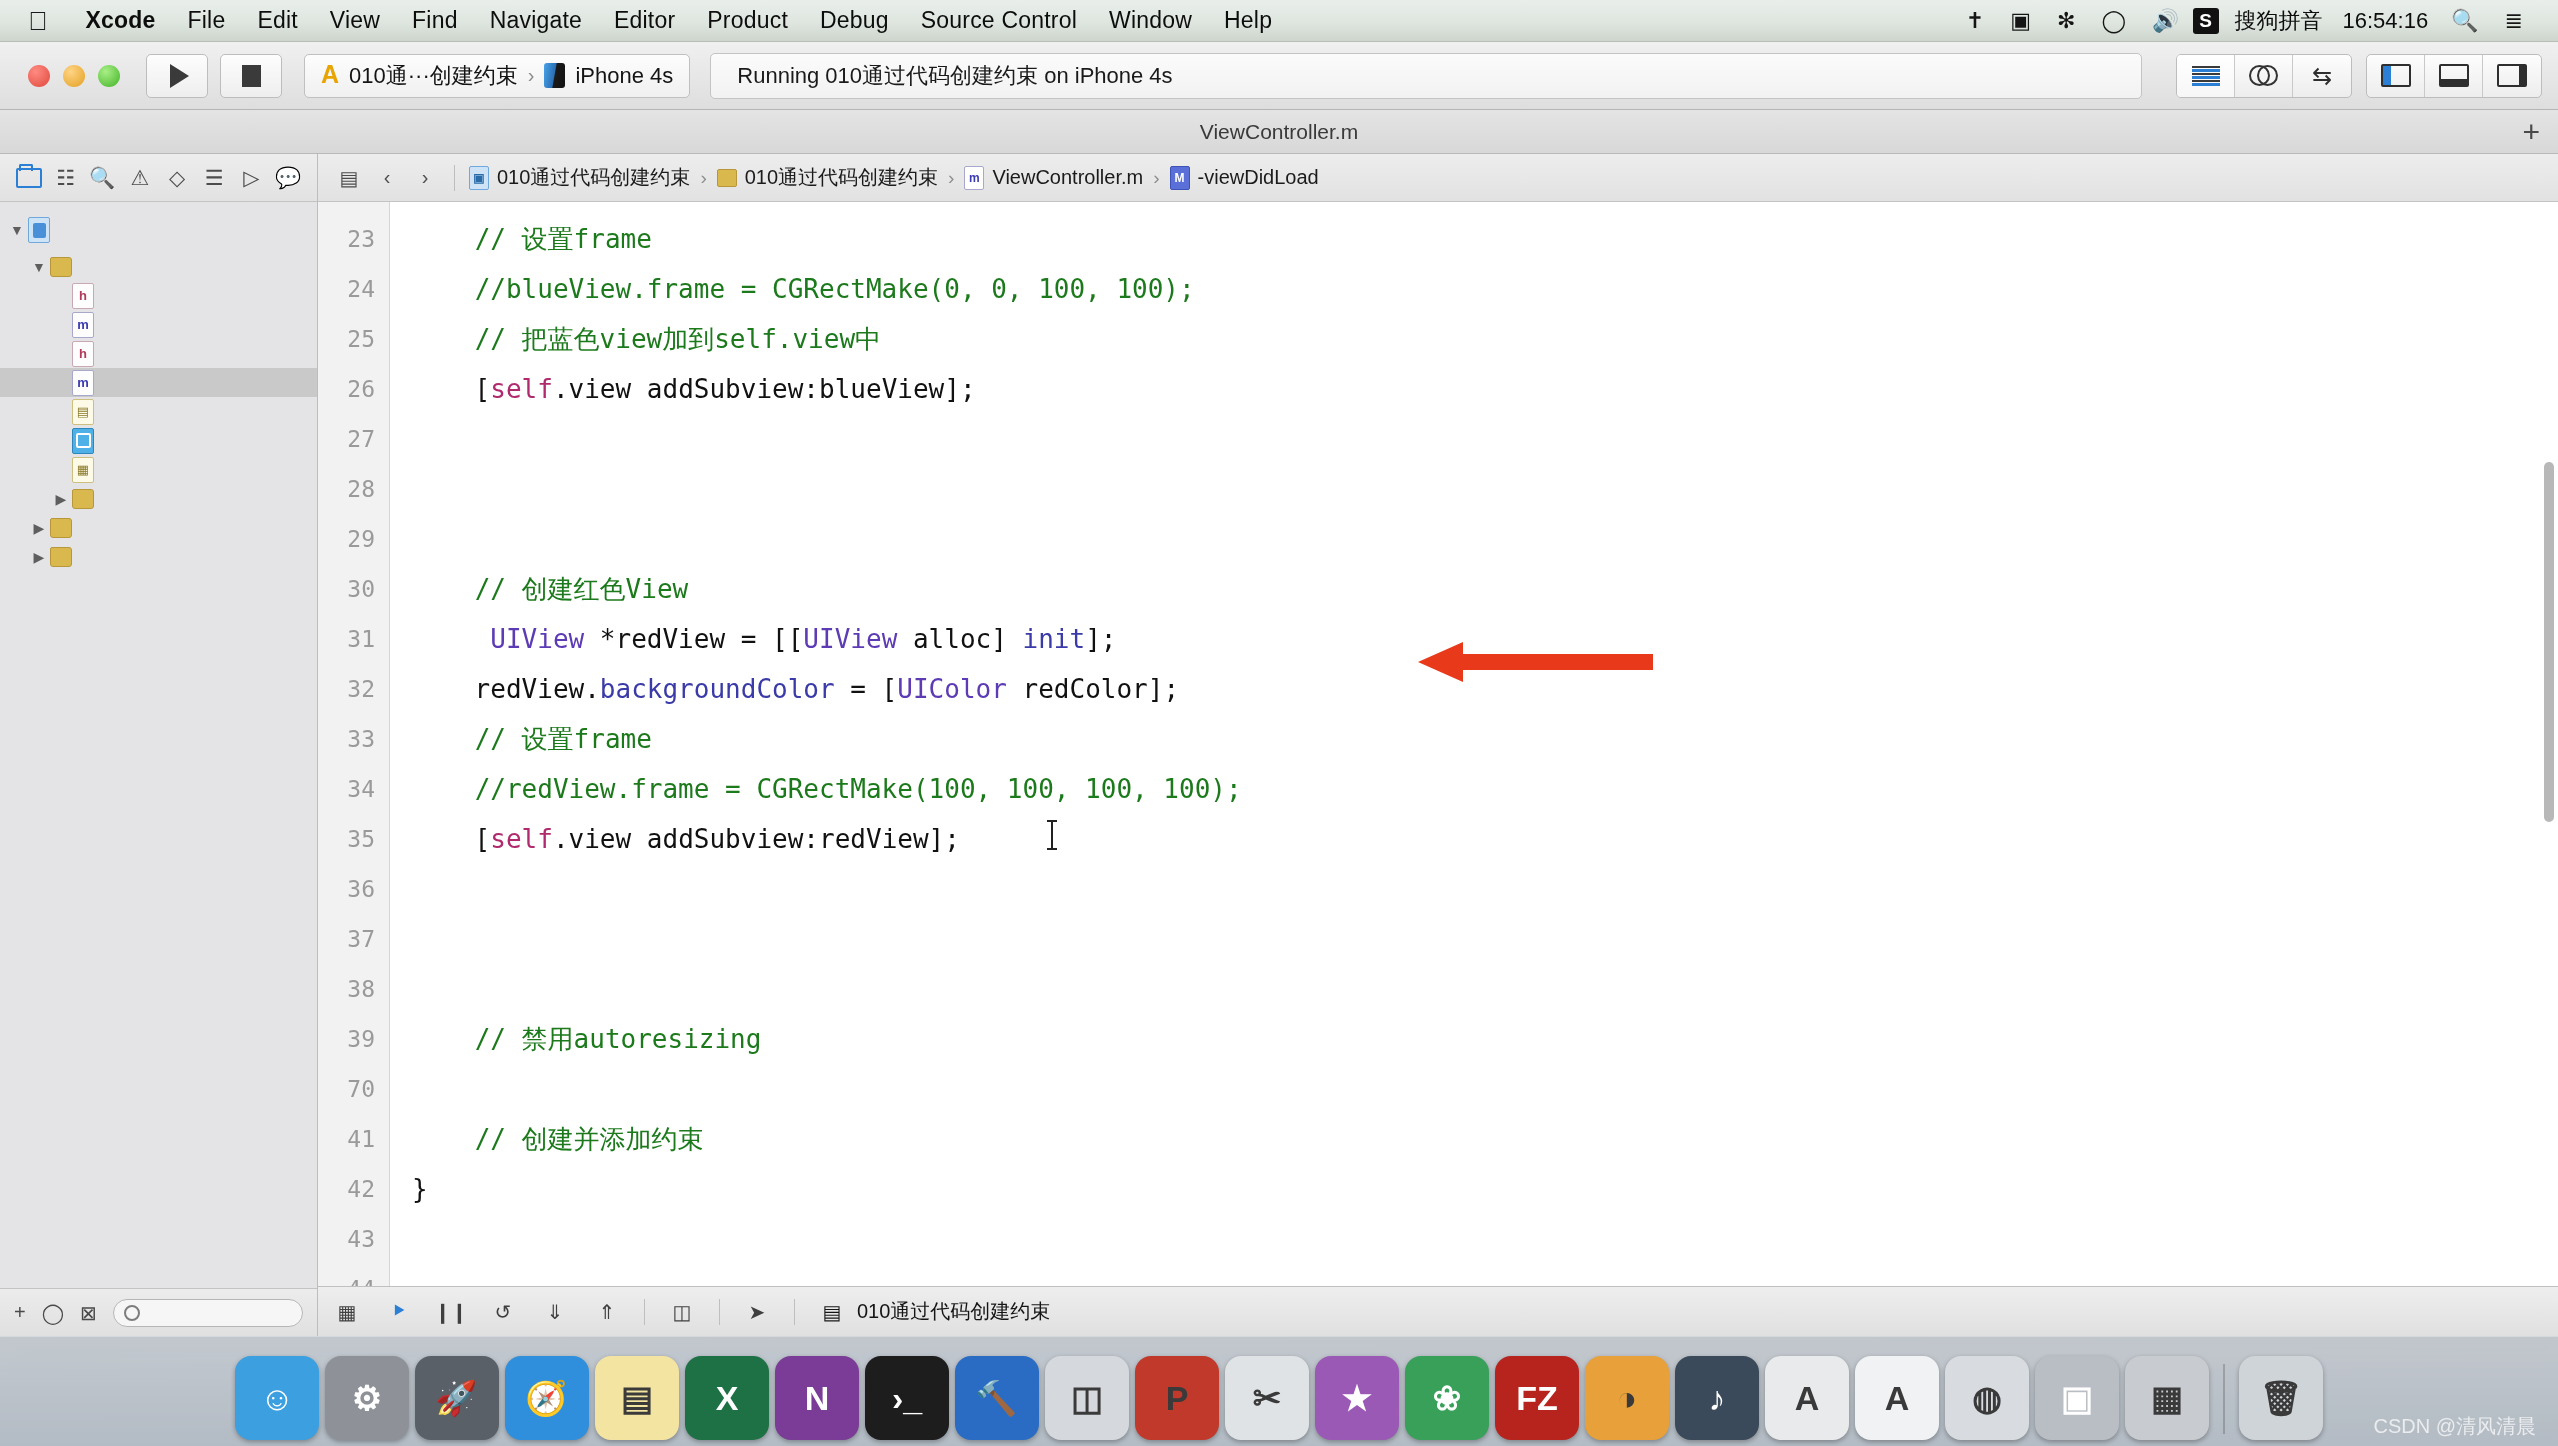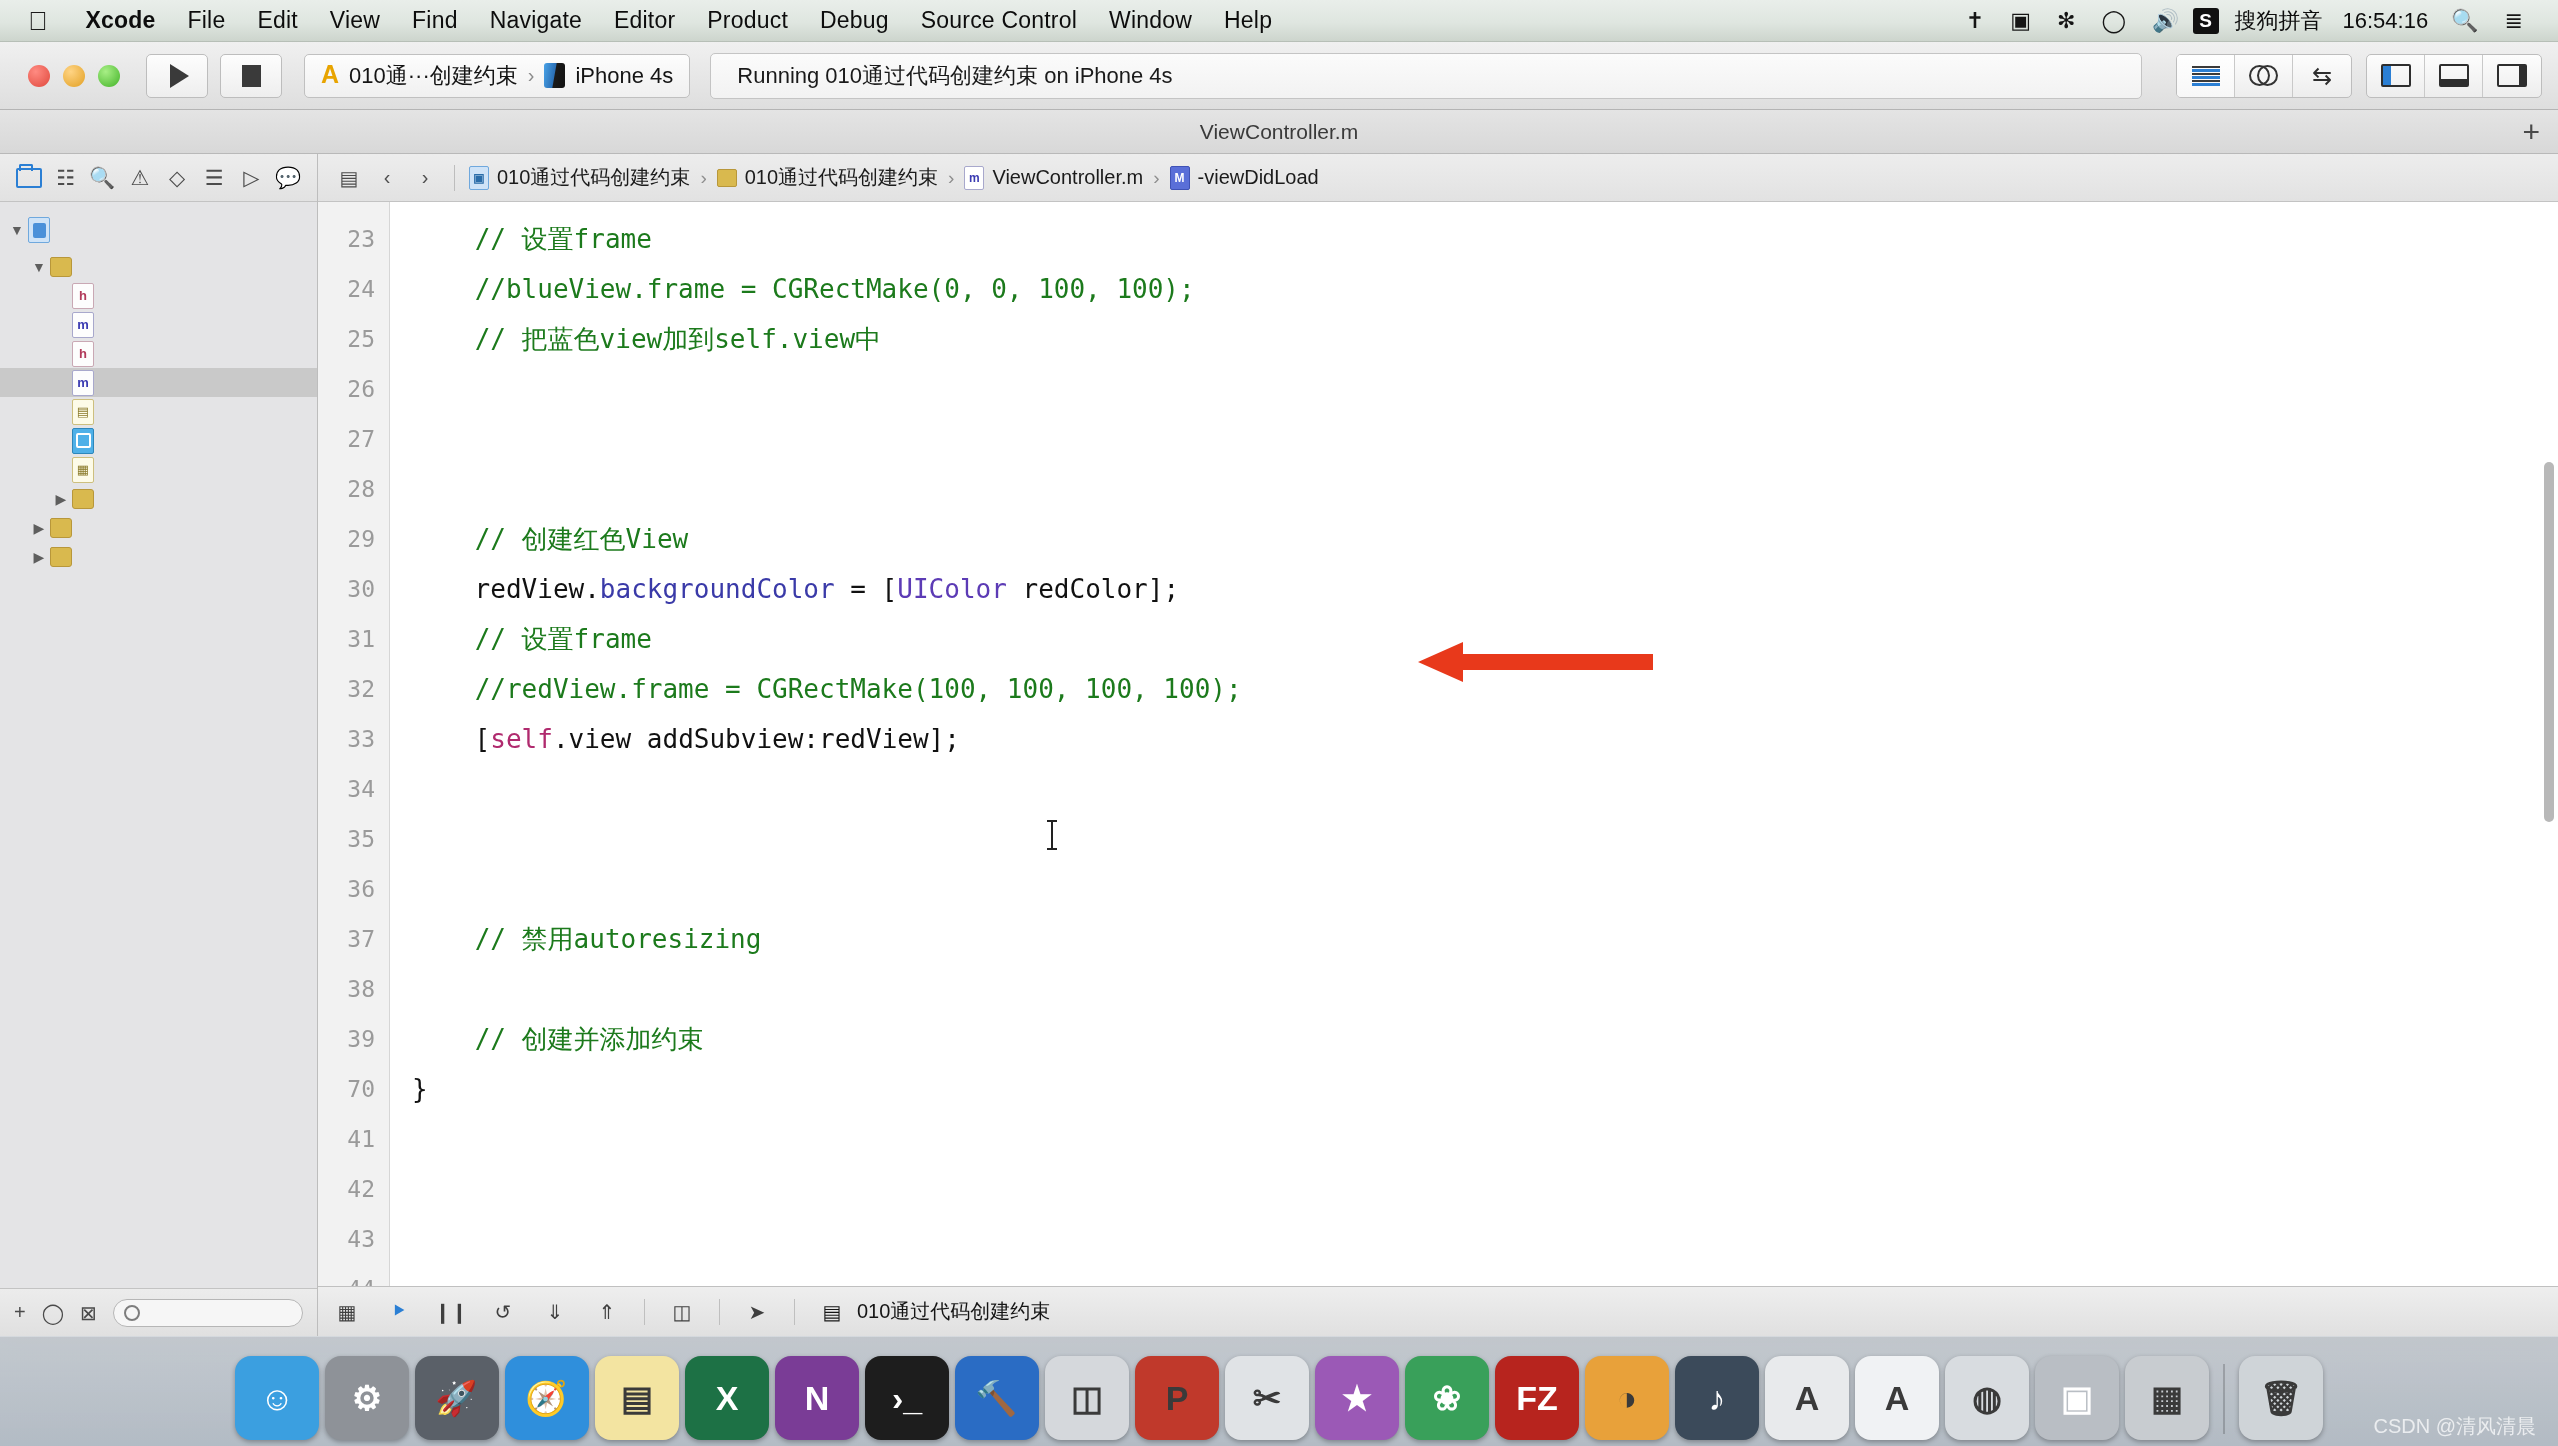--- a/index.html
+++ b/index.html
@@ -564,24 +564,26 @@
             <div class="ln">70</div>
             <div class="ln">41</div>
             <div class="ln">42</div>
             <div class="ln">43</div>
             <div class="ln">44</div>
           </div>
         <div id="code-lines">
             <div class="cl"><span class="tk-plain">    </span><span class="tk-cmt">// 设置frame</span></div>
             <div class="cl"><span class="tk-plain">    </span><span class="tk-cmt">//blueView.frame = CGRectMake(0, 0, 100, 100);</span></div>
             <div class="cl"><span class="tk-plain">    </span><span class="tk-cmt">// 把蓝色view加到self.view中</span></div>
+            <div class="cl"><span class="tk-plain">    [</span><span class="tk-self">self</span><span class="tk-plain">.view addSubview:blueView];</span></div>
             <div class="cl">&nbsp;</div>
             <div class="cl">&nbsp;</div>
             <div class="cl">&nbsp;</div>
             <div class="cl"><span class="tk-plain">    </span><span class="tk-cmt">// 创建红色View</span></div>
+            <div class="cl"><span class="tk-plain">     </span><span class="tk-type">UIView</span><span class="tk-plain"> *redView = [[</span><span class="tk-type">UIView</span><span class="tk-plain"> alloc] </span><span class="tk-prop">init</span><span class="tk-plain">];</span></div>
             <div class="cl"><span class="tk-plain">    redView.</span><span class="tk-prop">backgroundColor</span><span class="tk-plain"> = [</span><span class="tk-type">UIColor</span><span class="tk-plain"> redColor];</span></div>
             <div class="cl"><span class="tk-plain">    </span><span class="tk-cmt">// 设置frame</span></div>
             <div class="cl"><span class="tk-plain">    </span><span class="tk-cmt">//redView.frame = CGRectMake(100, 100, 100, 100);</span></div>
             <div class="cl"><span class="tk-plain">    [</span><span class="tk-self">self</span><span class="tk-plain">.view addSubview:redView];</span></div>
             <div class="cl">&nbsp;</div>
             <div class="cl">&nbsp;</div>
             <div class="cl">&nbsp;</div>
             <div class="cl"><span class="tk-plain">    </span><span class="tk-cmt">// 禁用autoresizing</span></div>
             <div class="cl">&nbsp;</div>
             <div class="cl"><span class="tk-plain">    </span><span class="tk-cmt">// 创建并添加约束</span></div>

